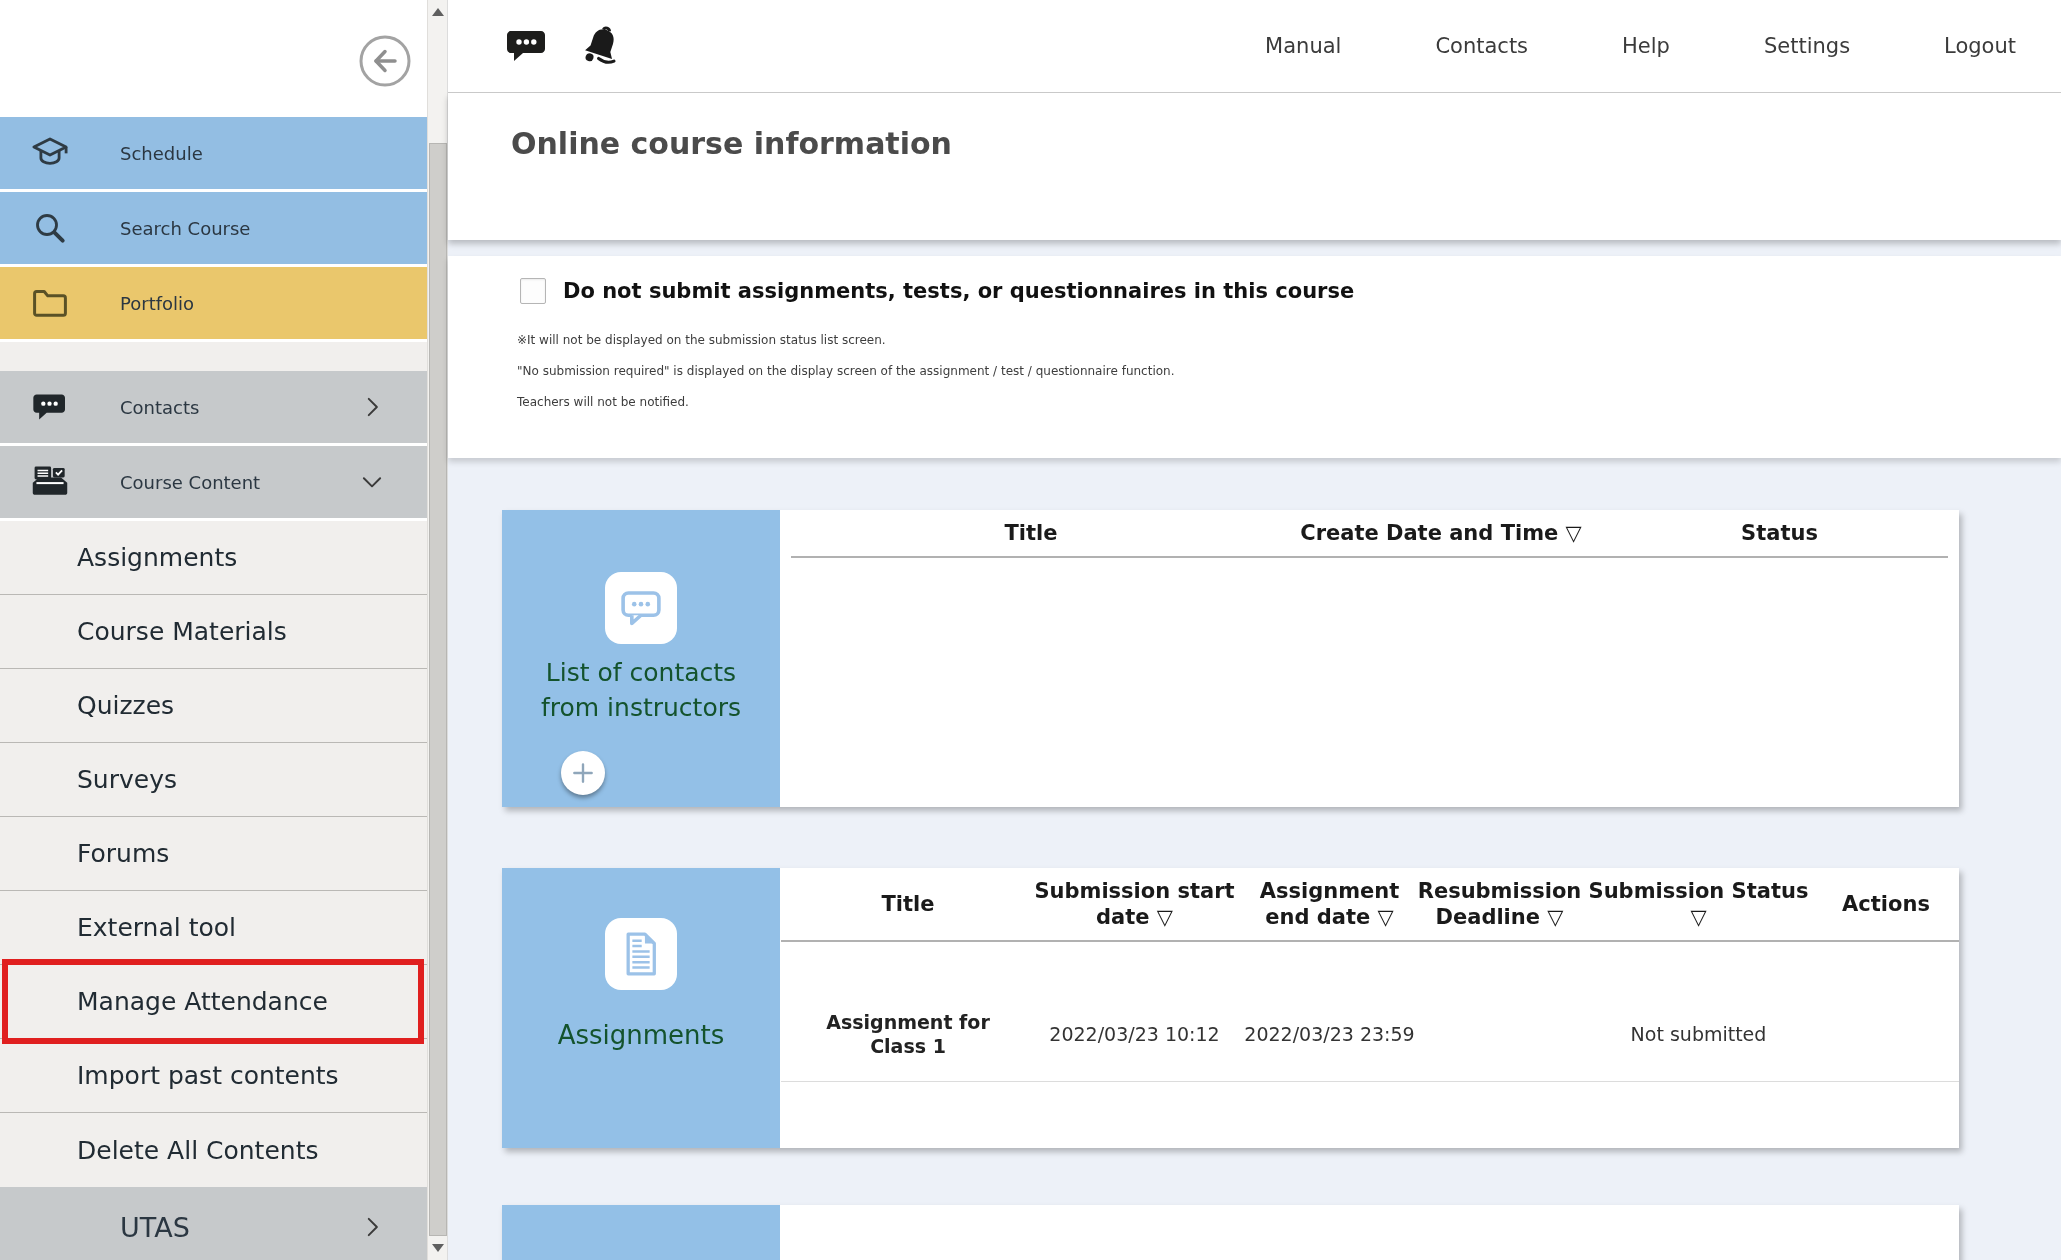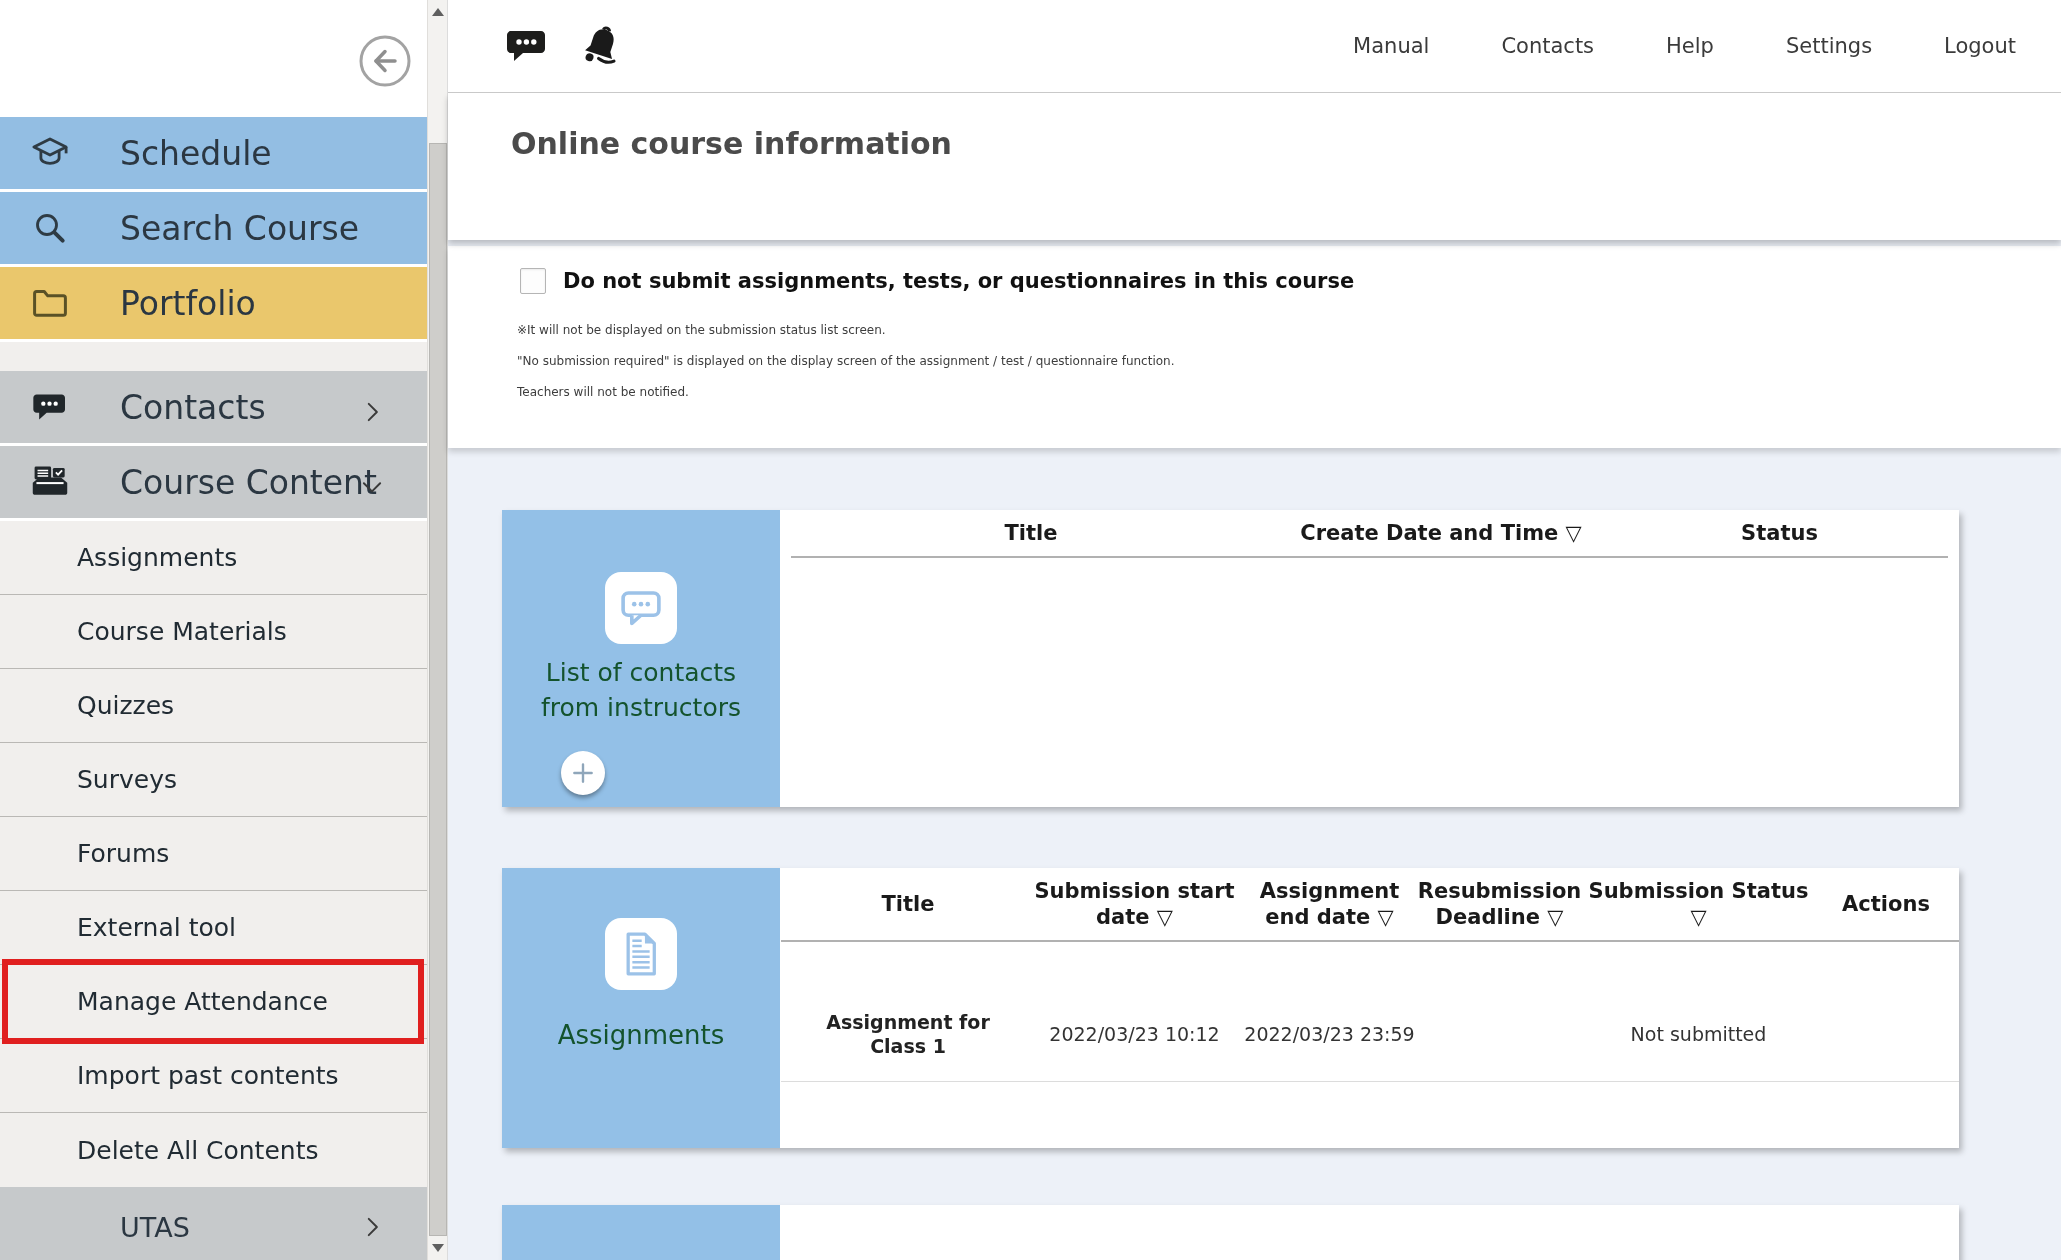--- a/index.html
+++ b/index.html
@@ -5,21 +5,21 @@
   html,body{margin:0;padding:0;background:#fff;}
   #screen{position:relative;width:2061px;height:1260px;overflow:hidden;
     font-family:"DejaVu Sans","Liberation Sans",sans-serif;background:#fff;}
 
   
   #sidebar{position:absolute;left:0;top:0;width:447px;height:1260px;background:#fff;}
   #sb-content{position:absolute;left:0;top:0;width:427px;height:1260px;display:flex;flex-direction:column;background:#fff;}
   .sb-head{position:relative;height:117px;background:#fff;flex:none;}
   .back-btn{position:absolute;right:14px;top:33px;width:56px;height:56px;cursor:pointer;}
   .sb-item{position:relative;flex:none;height:72px;display:flex;align-items:center;padding-left:28px;
-    font-size:33px;color:#2b3742;margin-bottom:3px;cursor:pointer;}
+    font-size:18px;color:#2b3742;margin-bottom:3px;cursor:pointer;}
   .sb-item.blue{background:var(--sidebar-item-blue);}
   .sb-item.yellow{background:var(--sidebar-item-yellow);}
   .sb-item.gray{background:var(--sidebar-item-gray);}
   .sb-icon{width:44px;height:44px;flex:none;display:flex;align-items:center;justify-content:center;}
   .sb-label{margin-left:48px;white-space:nowrap;}
   .sb-chev{position:absolute;right:42px;top:50%;transform:translateY(-50%);width:26px;height:26px;}
   .sb-spacer{flex:none;height:29px;background:#f1efed;}
   #sb-sub{flex:none;background:#f1efed;}
   .sub-item{position:relative;height:74px;display:flex;align-items:center;padding-left:77px;
     font-size:25px;color:#212b33;border-bottom:1px solid #bab8b5;box-sizing:border-box;cursor:pointer;background:#f1efed;}
@@ -34,28 +34,28 @@
   .sb-btn.up{top:0;} .sb-btn.down{bottom:0;}
   .tri-up{width:0;height:0;border-left:6px solid transparent;border-right:6px solid transparent;border-bottom:8px solid #5f5f5f;}
   .tri-down{width:0;height:0;border-left:6px solid transparent;border-right:6px solid transparent;border-top:8px solid #5f5f5f;}
   #sb-thumb{position:absolute;left:1px;top:143px;width:18px;height:1093px;background:#cfcecb;border:1px solid #b7b6b3;box-sizing:border-box;cursor:grab;}
 
   
   #main{position:absolute;left:447px;top:0;width:1614px;height:1260px;background:var(--page-background);border-left:1px solid #dcdcdc;box-sizing:border-box;}
   #topbar{position:absolute;left:0;top:0;right:0;height:92px;background:#fff;border-bottom:1px solid #c9c9c9;z-index:3;}
   .tb-icon{position:absolute;top:22px;cursor:pointer;}
   .tb-icon.chat{left:55px;} .tb-icon.bell{left:128px;}
-  .tb-links{position:absolute;right:45px;top:0;height:92px;display:flex;align-items:center;gap:72px;}
+  .tb-links{position:absolute;right:45px;top:0;height:92px;display:flex;align-items:center;gap:94px;}
   .tb-link{font-size:21px;color:#3b3b3b;cursor:pointer;white-space:nowrap;}
 
   #heading-band{position:absolute;left:0;top:93px;right:0;height:147px;background:#fff;
     box-shadow:0 4px 6px rgba(0,0,0,.22);z-index:2;}
   #page-title{position:absolute;left:63px;top:33px;margin:0;font-size:30px;font-weight:bold;color:#4b4b4b;}
 
-  #cbx-panel{position:absolute;left:0;top:246px;right:0;height:202px;background:#fff;
+  #cbx-panel{position:absolute;left:0;top:256px;right:0;height:202px;background:#fff;
     box-shadow:0 4px 6px rgba(0,0,0,.16);z-index:1;}
   .cbx-row{position:absolute;left:72px;top:22px;display:flex;align-items:center;}
   .checkbox{width:24px;height:24px;background:#fdfdfd;border:1px solid #b5b5b5;border-radius:2px;
     box-shadow:inset 0 1px 2px rgba(0,0,0,.08);cursor:pointer;flex:none;}
   .cbx-label{margin-left:17px;font-size:21px;font-weight:bold;color:#111;}
   .note{position:absolute;left:69px;margin:0;font-size:12px;color:#3d3d3d;white-space:nowrap;}
   .note.n0{top:77px;} .note.n1{top:108px;} .note.n2{top:139px;}
 
   
   .tbl-panel{position:absolute;left:54px;width:1457px;background:#fff;display:flex;

